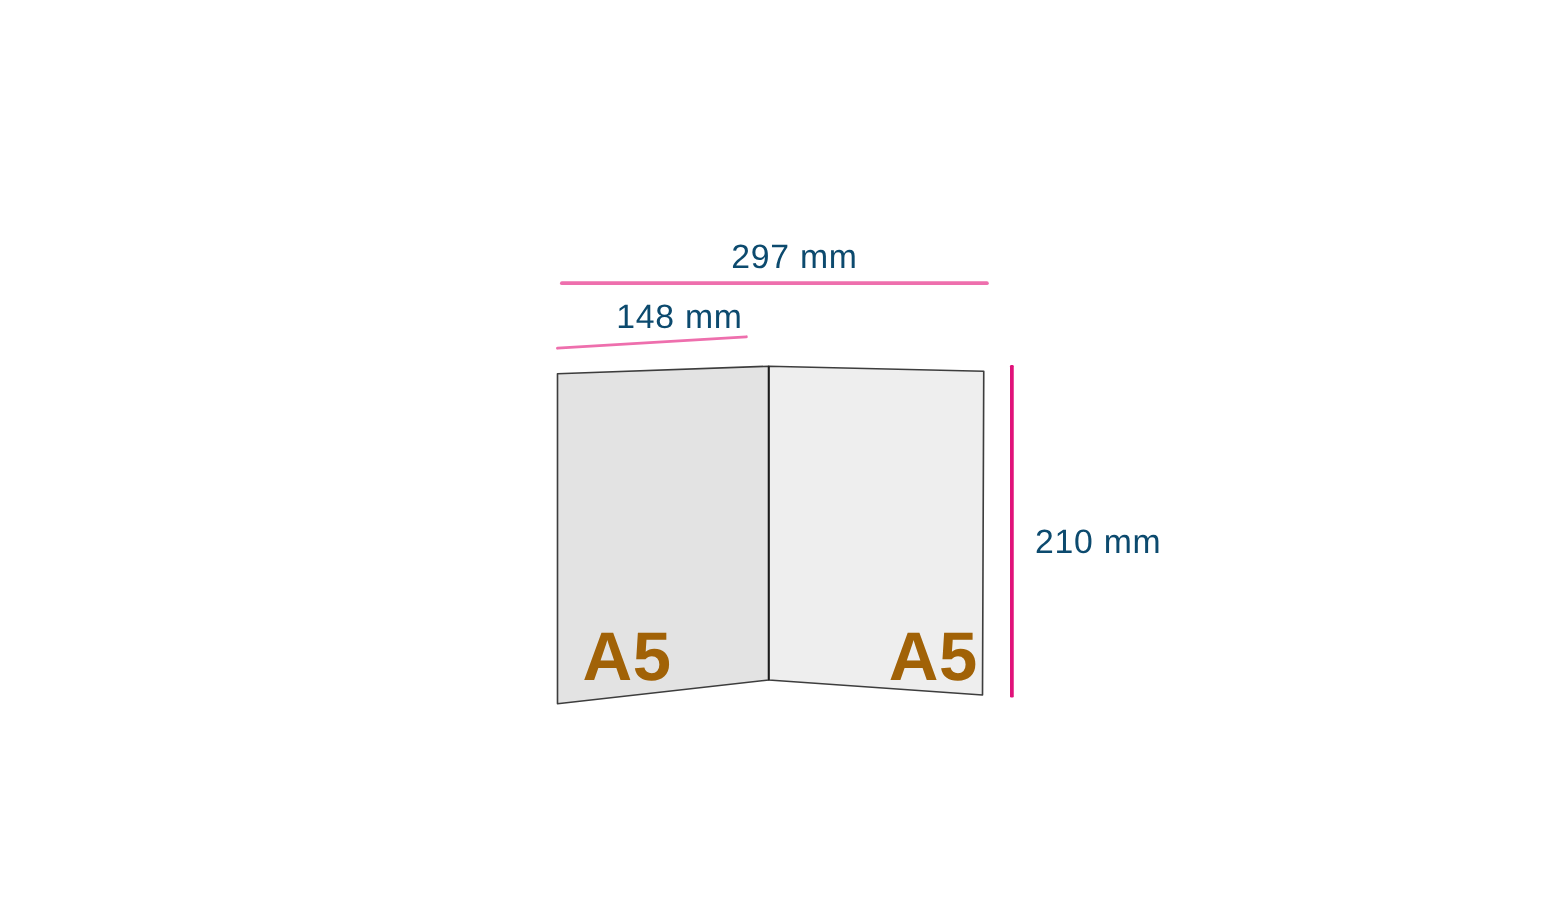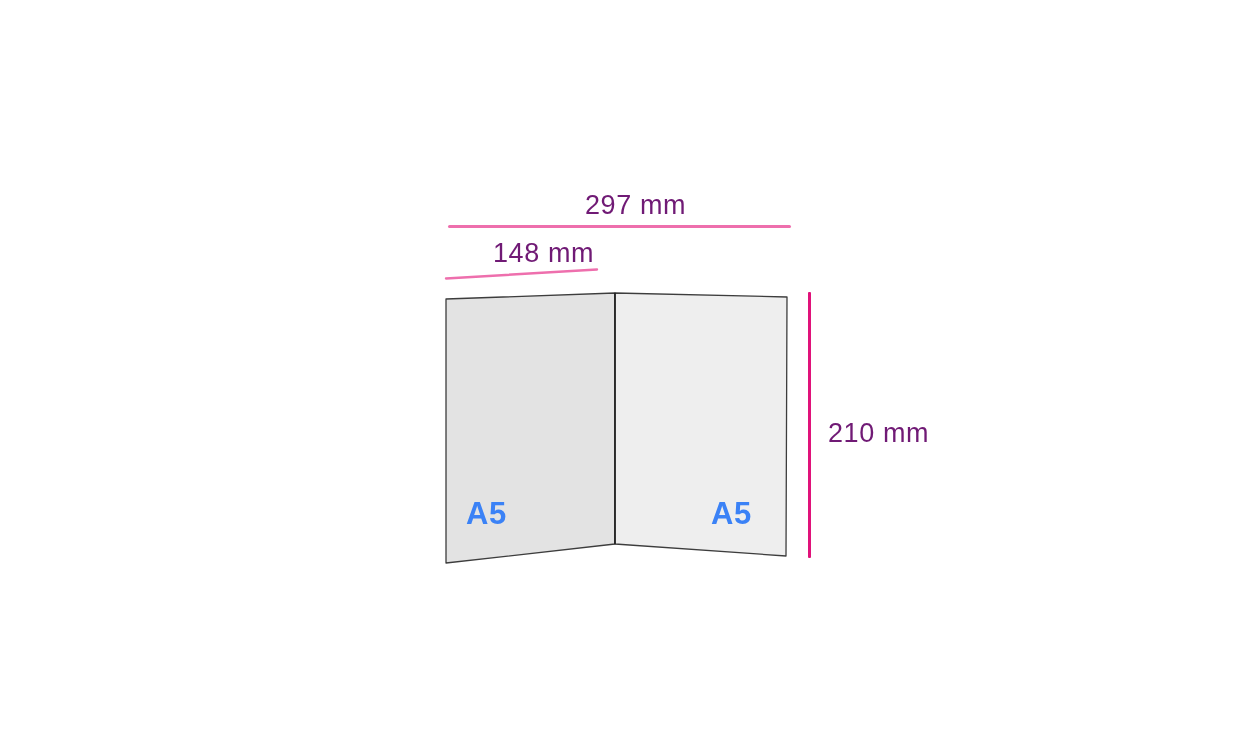--- a/index.html
+++ b/index.html
@@ -12,21 +12,21 @@
     height: 738px;
     background: #ffffff;
     overflow: hidden;
     font-family: "Liberation Sans", sans-serif;
   }
   .dim-label {
     position: absolute;
     font-size: 27px;
     font-weight: 500;
     letter-spacing: 0.6px;
-    color: #701a75;
+    color: #0c4a6e;
     white-space: nowrap;
     line-height: 1;
   }
   .label-297 { left: 585px; top: 192px; }
   .label-148 { left: 493px; top: 240px; }
   .label-210 { left: 828px; top: 420px; }
 
   .dim-line-h {
     position: absolute;
     left: 448px;
@@ -47,24 +47,24 @@
   svg.sheet-svg {
     position: absolute;
     left: 0;
     top: 0;
     width: 1250px;
     height: 738px;
   }
 
   .panel-label {
     position: absolute;
-    font-size: 31px;
+    font-size: 55px;
     font-weight: bold;
     letter-spacing: 0.5px;
-    color: #3b82f6;
+    color: #a16207;
     line-height: 1;
   }
   .panel-label-left  { left: 466px; top: 498px; }
   .panel-label-right { left: 711px; top: 498px; }
 </style>
 </head>
 <body style="background: rgb(255, 255, 255);">
 
 <div class="canvas">
 

